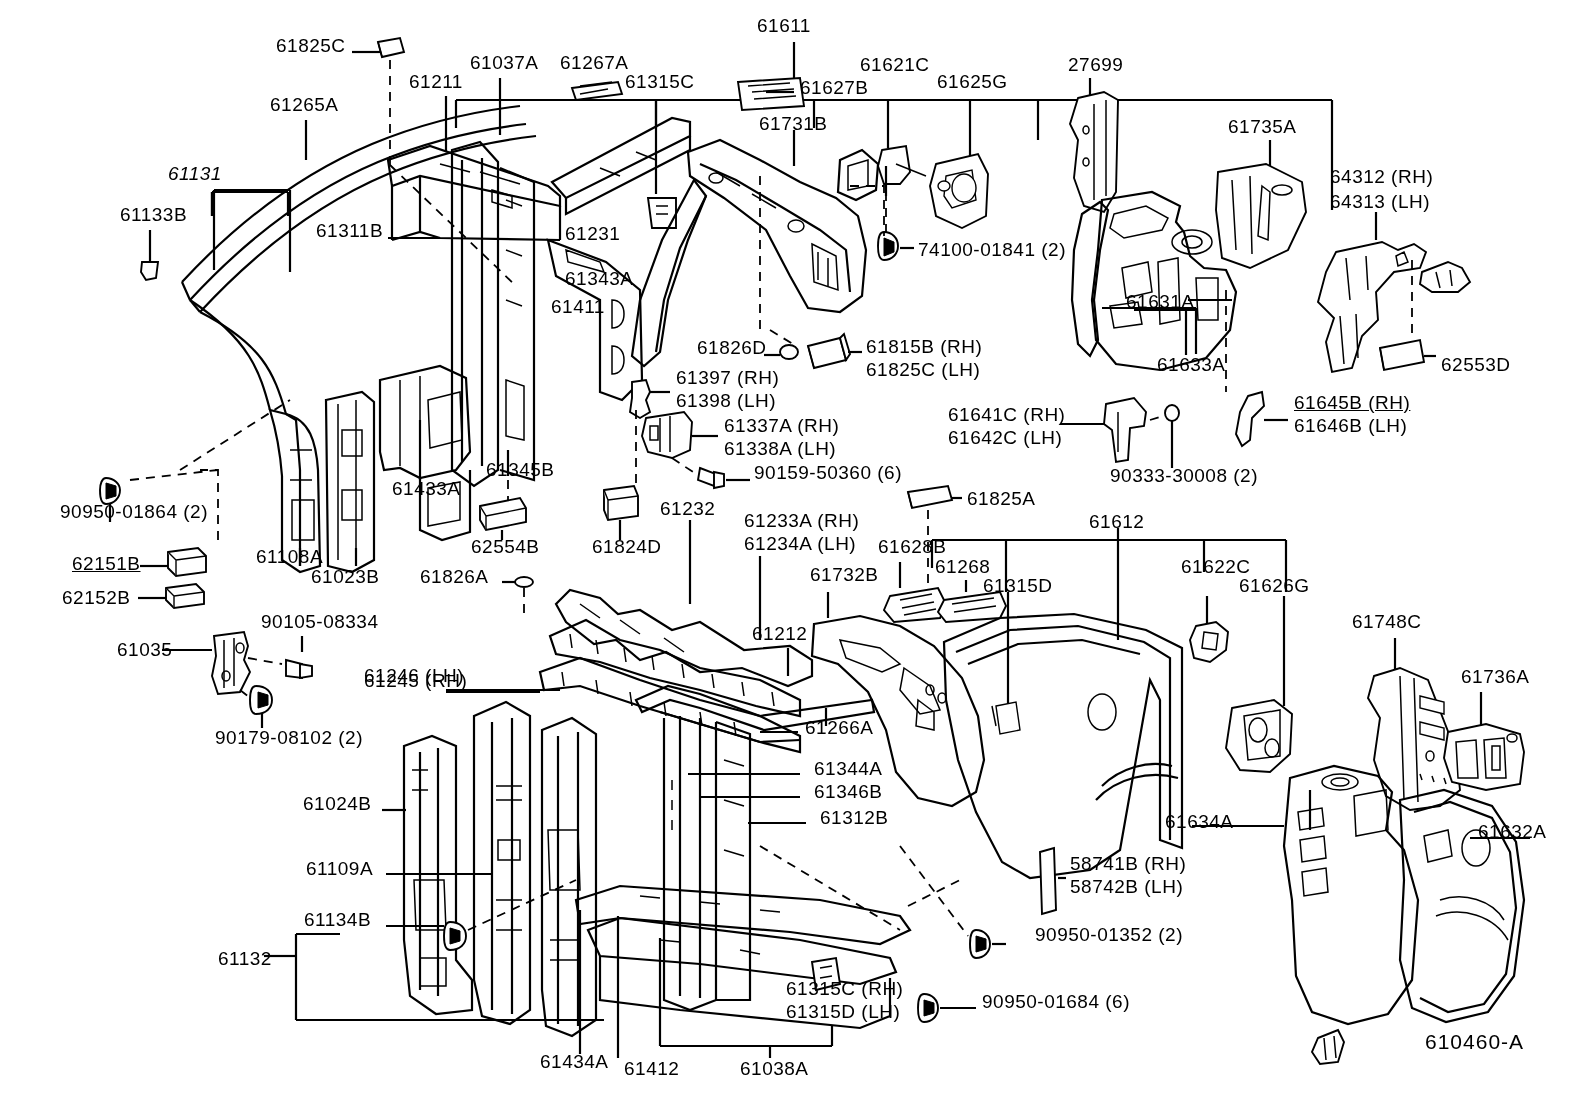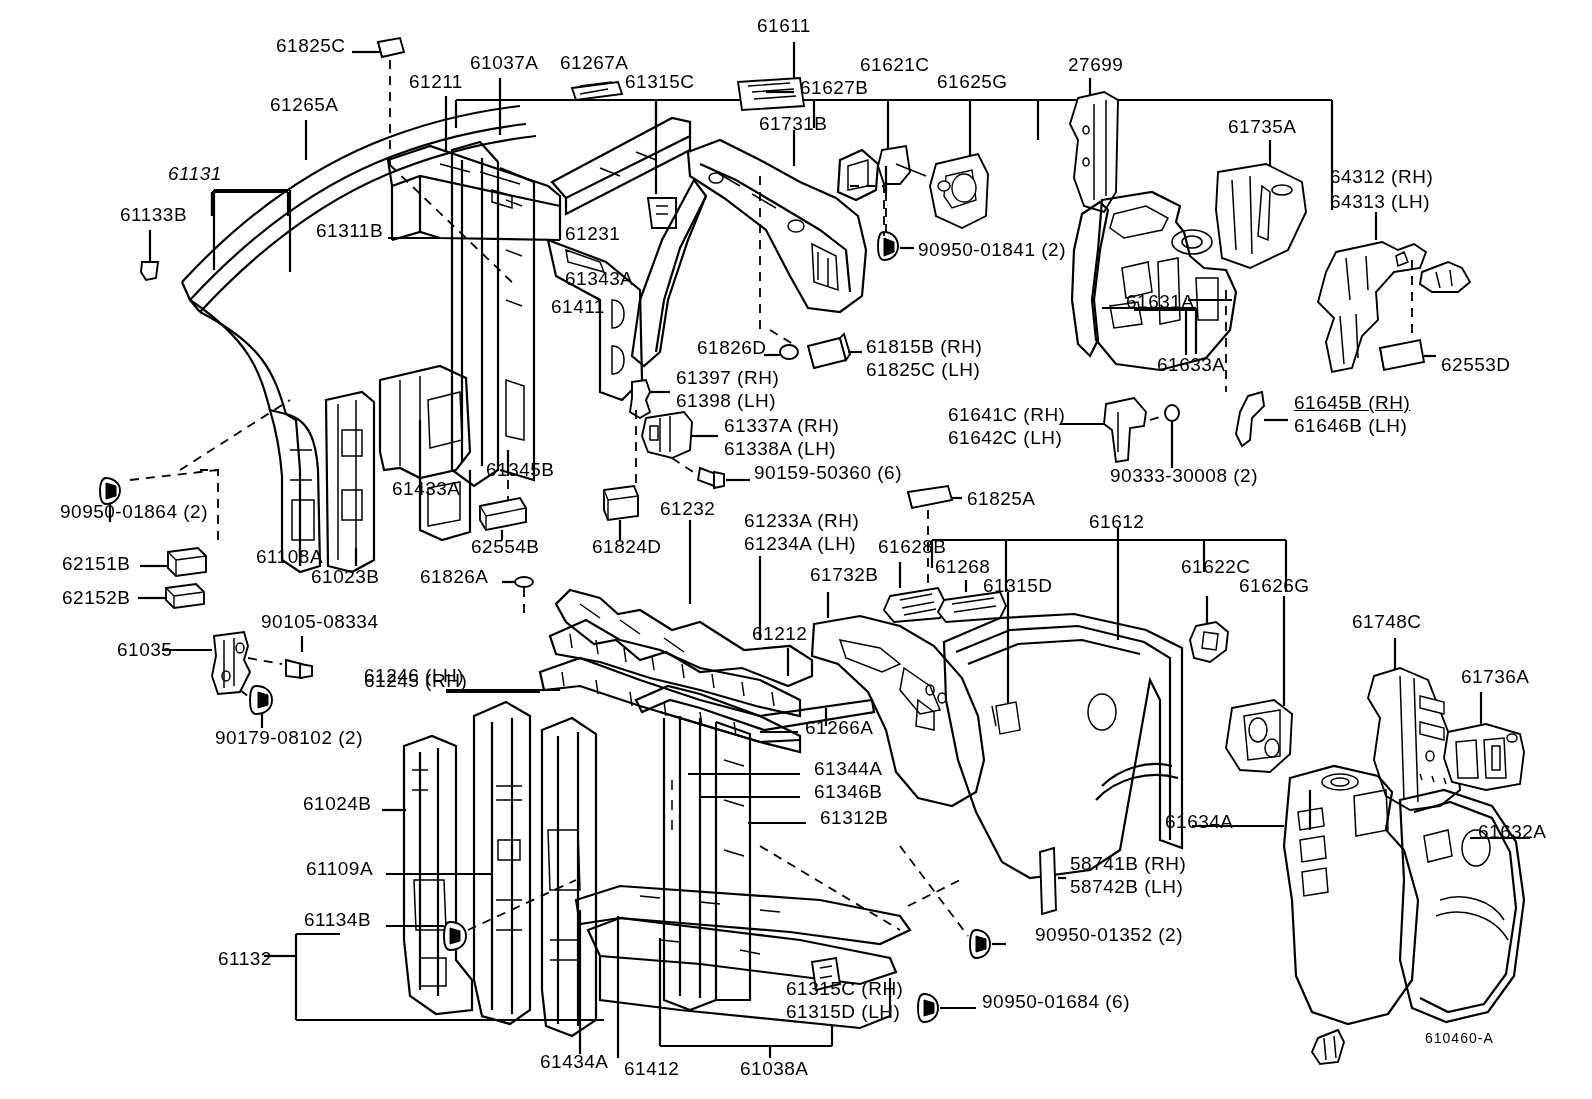--- a/index.html
+++ b/index.html
@@ -19,21 +19,21 @@
   .lbl {
     position: absolute;
     font-size: 19px;
     letter-spacing: 0.5px;
     white-space: pre;
     line-height: 23px;
     color: #000;
   }
   .fig-id {
     position: absolute;
-    font-size: 14px;
+    font-size: 21px;
     letter-spacing: 1px;
     white-space: pre;
   }
   svg.art {
     position: absolute;
     left: 0; top: 0;
     width: 1592px;
     height: 1099px;
     pointer-events: none;
   }
@@ -570,21 +570,21 @@
     <span class="lbl" style="left:860px; top:53px;">61621C</span>
     <span class="lbl" style="left:937px; top:70px;">61625G</span>
     <span class="lbl" style="left:1068px; top:53px;">27699</span>
     <span class="lbl" style="left:1228px; top:115px;">61735A</span>
     <span class="lbl" style="left:1330px; top:165px;">64312 (RH)</span>
     <span class="lbl" style="left:1330px; top:190px;">64313 (LH)</span>
     <span class="lbl" style="left:759px; top:112px;">61731B</span>
     <span class="lbl" style="left:565px; top:222px;text-align:center;">61231</span>
     <span class="lbl" style="left:565px; top:267px;">61343A</span>
     <span class="lbl" style="left:551px; top:295px;">61411</span>
-    <span class="lbl" style="left:918px; top:238px;">90950-01841 (2)</span>
+    <span class="lbl" style="left:918px; top:238px;">74100-01841 (2)</span>
     <span class="lbl" style="left:1126px; top:290px;">61631A</span>
     <span class="lbl" style="left:1157px; top:353px;">61633A</span>
     <span class="lbl" style="left:1441px; top:353px;">62553D</span>
     <span class="lbl" style="left:697px; top:336px;">61826D</span>
     <span class="lbl" style="left:866px; top:335px;">61815B (RH)</span>
     <span class="lbl" style="left:866px; top:358px;">61825C (LH)</span>
     <span class="lbl" style="left:676px; top:366px;">61397 (RH)</span>
     <span class="lbl" style="left:676px; top:389px;">61398 (LH)</span>
     <span class="lbl" style="left:724px; top:414px;">61337A (RH)</span>
     <span class="lbl" style="left:724px; top:437px;">61338A (LH)</span>
@@ -595,21 +595,21 @@
     <span class="lbl" style="left:1294px; top:391px;text-decoration:underline;">61645B (RH)</span>
     <span class="lbl" style="left:1294px; top:414px;">61646B (LH)</span>
     <span class="lbl" style="left:60px;  top:500px;">90950-01864 (2)</span>
     <span class="lbl" style="left:256px; top:545px;">61108A</span>
     <span class="lbl" style="left:311px; top:565px;">61023B</span>
     <span class="lbl" style="left:392px; top:477px;">61433A</span>
     <span class="lbl" style="left:486px; top:458px;">61345B</span>
     <span class="lbl" style="left:471px; top:535px;">62554B</span>
     <span class="lbl" style="left:592px; top:535px;">61824D</span>
     <span class="lbl" style="left:420px; top:565px;">61826A</span>
-    <span class="lbl" style="left:62px;  top:552px;">62151B</span>
+    <span class="lbl" style="left:72px;  top:552px;text-decoration:underline;">62151B</span>
     <span class="lbl" style="left:62px;  top:586px;">62152B</span>
     <span class="lbl" style="left:261px; top:610px;">90105-08334</span>
     <span class="lbl" style="left:117px; top:638px;">61035</span>
     <span class="lbl" style="left:215px; top:726px;">90179-08102 (2)</span>
     <span class="lbl" style="left:364px; top:669px;">61245 (RH)</span>
     <span class="lbl" style="left:364px; top:664px;">61246 (LH)</span>
     <span class="lbl" style="left:660px; top:497px;">61232</span>
     <span class="lbl" style="left:744px; top:509px;">61233A (RH)</span>
     <span class="lbl" style="left:744px; top:532px;">61234A (LH)</span>
     <span class="lbl" style="left:878px; top:535px;">61628B</span>

